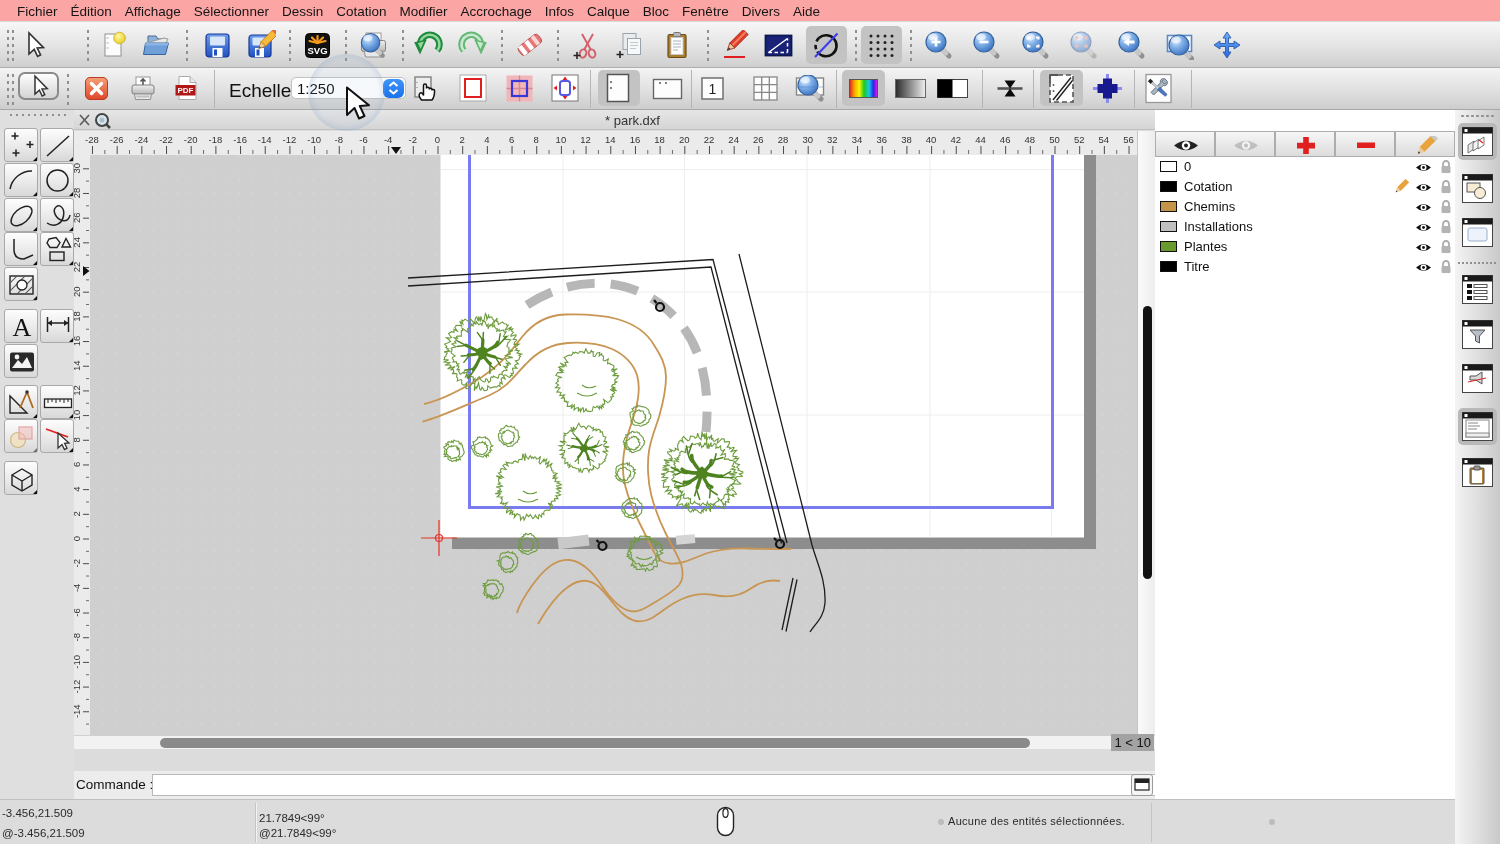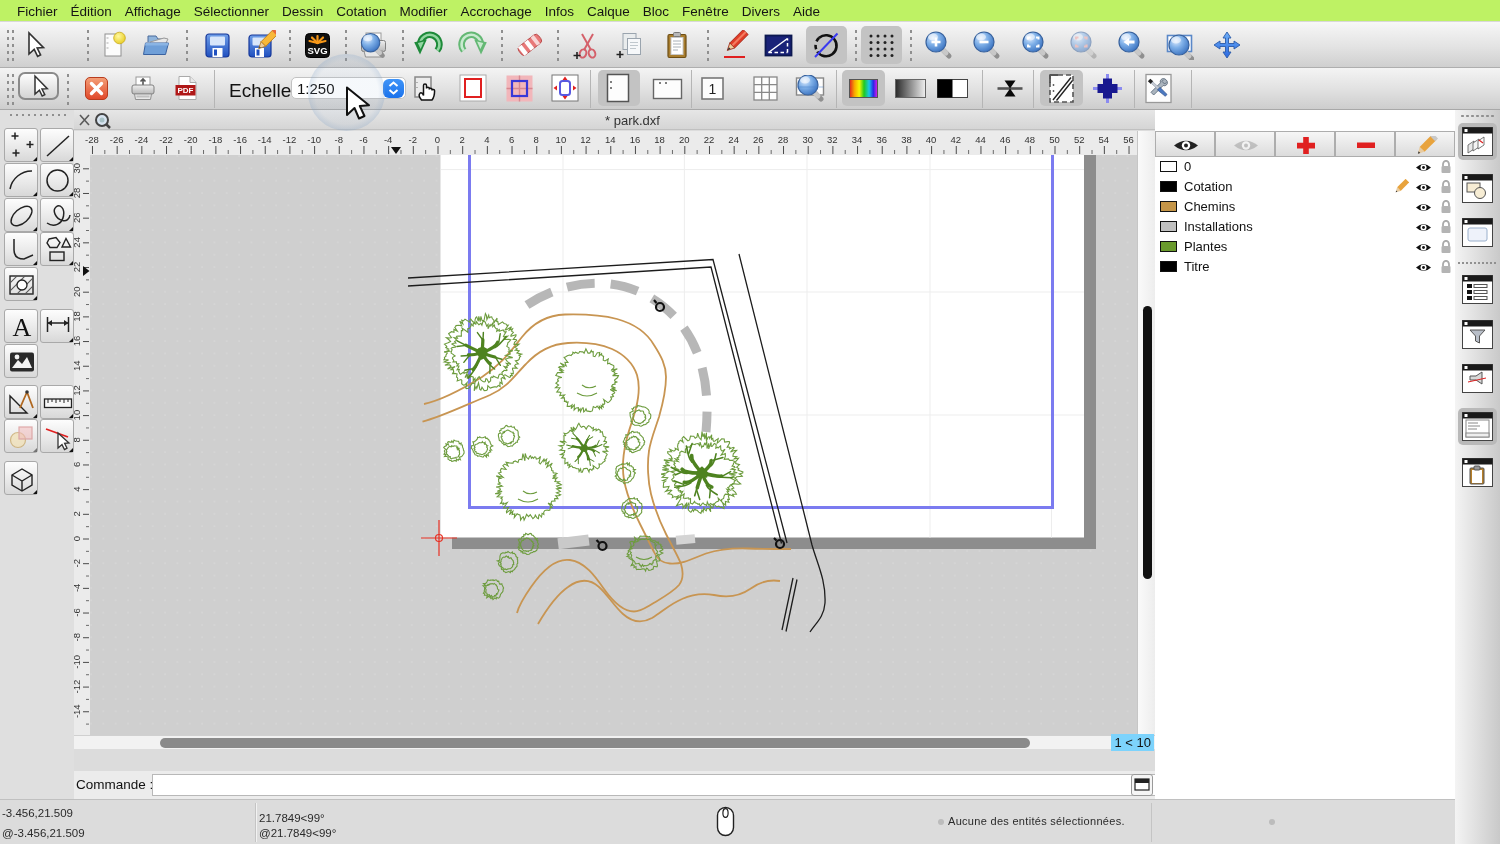--- a/index.html
+++ b/index.html
@@ -2,21 +2,21 @@
 <html><head>
 <meta charset="utf-8">
 <style>
 html,body{margin:0;padding:0;}
 #app{position:relative;width:1500px;height:844px;overflow:hidden;
   font-family:"Liberation Sans",sans-serif;background:#dcdcdc;}
 #app *{box-sizing:border-box;}
 .abs{position:absolute;}
 
 
-#menubar{position:absolute;left:0;top:0;width:1500px;height:22px;background:#bef264;
+#menubar{position:absolute;left:0;top:0;width:1500px;height:22px;background:#fca5a5;
   border-bottom:1px solid #d8d8d8;font-size:13.5px;color:#151515;white-space:nowrap;}
 #menubar span{display:inline-block;padding:2px 6.5px 0 6.5px;line-height:20px;}
 #menubar span:first-child{padding-left:17px;}
 
 
 #tb1{position:absolute;left:0;top:22px;width:1500px;height:46px;
   background:linear-gradient(#f7f7f7,#e3e3e3 55%,#cfcfcf);border-bottom:1px solid #aeaeae;}
 #tb2{position:absolute;left:0;top:68px;width:1500px;height:42px;
   background:linear-gradient(#f4f4f4,#e0e0e0 55%,#cdcdcd);border-bottom:1px solid #a8a8a8;}
 .sep1{position:absolute;top:6px;width:2px;height:34px;
@@ -42,21 +42,21 @@
 #hruler{position:absolute;left:74px;top:131px;width:1081px;height:24px;background:#ebebeb;}
 #vruler{position:absolute;left:74px;top:155px;width:16px;height:580px;background:#ebebeb;}
 
 
 #canvas{position:absolute;left:90px;top:155px;width:1047px;height:580px;background:#cfcfcf;overflow:hidden;}
 #vscroll{position:absolute;left:1137px;top:131px;width:18px;height:604px;
   background:linear-gradient(to right,#fafafa,#ededed);border-left:1px solid #c6c6c6;}
 #vthumb{position:absolute;left:5px;top:175px;width:9px;height:273px;background:#111;border-radius:5px;}
 #hscrollrow{position:absolute;left:74px;top:735px;width:1081px;height:14px;background:#f2f2f2;border-top:1px solid #d0d0d0;}
 #hthumb{position:absolute;left:86px;top:2px;width:870px;height:10px;background:#8a8a8a;border-radius:5px;}
-#pagecount{position:absolute;right:1px;top:-2px;font-size:13px;color:#111;background:#7dd3fc;padding:1px 3px;}
+#pagecount{position:absolute;right:1px;top:-2px;font-size:13px;color:#111;background:#a3a3a3;padding:1px 3px;}
 
 
 #cmdhist{position:absolute;left:74px;top:749px;width:1081px;height:22px;background:#fff;
   border-bottom:1px solid #cfcfcf;font-size:14px;color:#1414e8;}
 #cmdrow{position:absolute;left:74px;top:771px;width:1081px;height:28px;background:#ececec;font-size:13.5px;color:#111;}
 #cmdinput{position:absolute;left:78px;top:3px;width:1048px;height:22px;background:#fff;border:1px solid #b8b8b8;}
 #cmdbtn{position:absolute;right:2px;top:3px;width:22px;height:22px;background:#f5f5f5;border:1px solid #9a9a9a;border-radius:3px;}
 
 
 #status{position:absolute;left:0;top:799px;width:1455px;height:45px;background:#dcdcdc;border-top:1px solid #c0c0c0;

